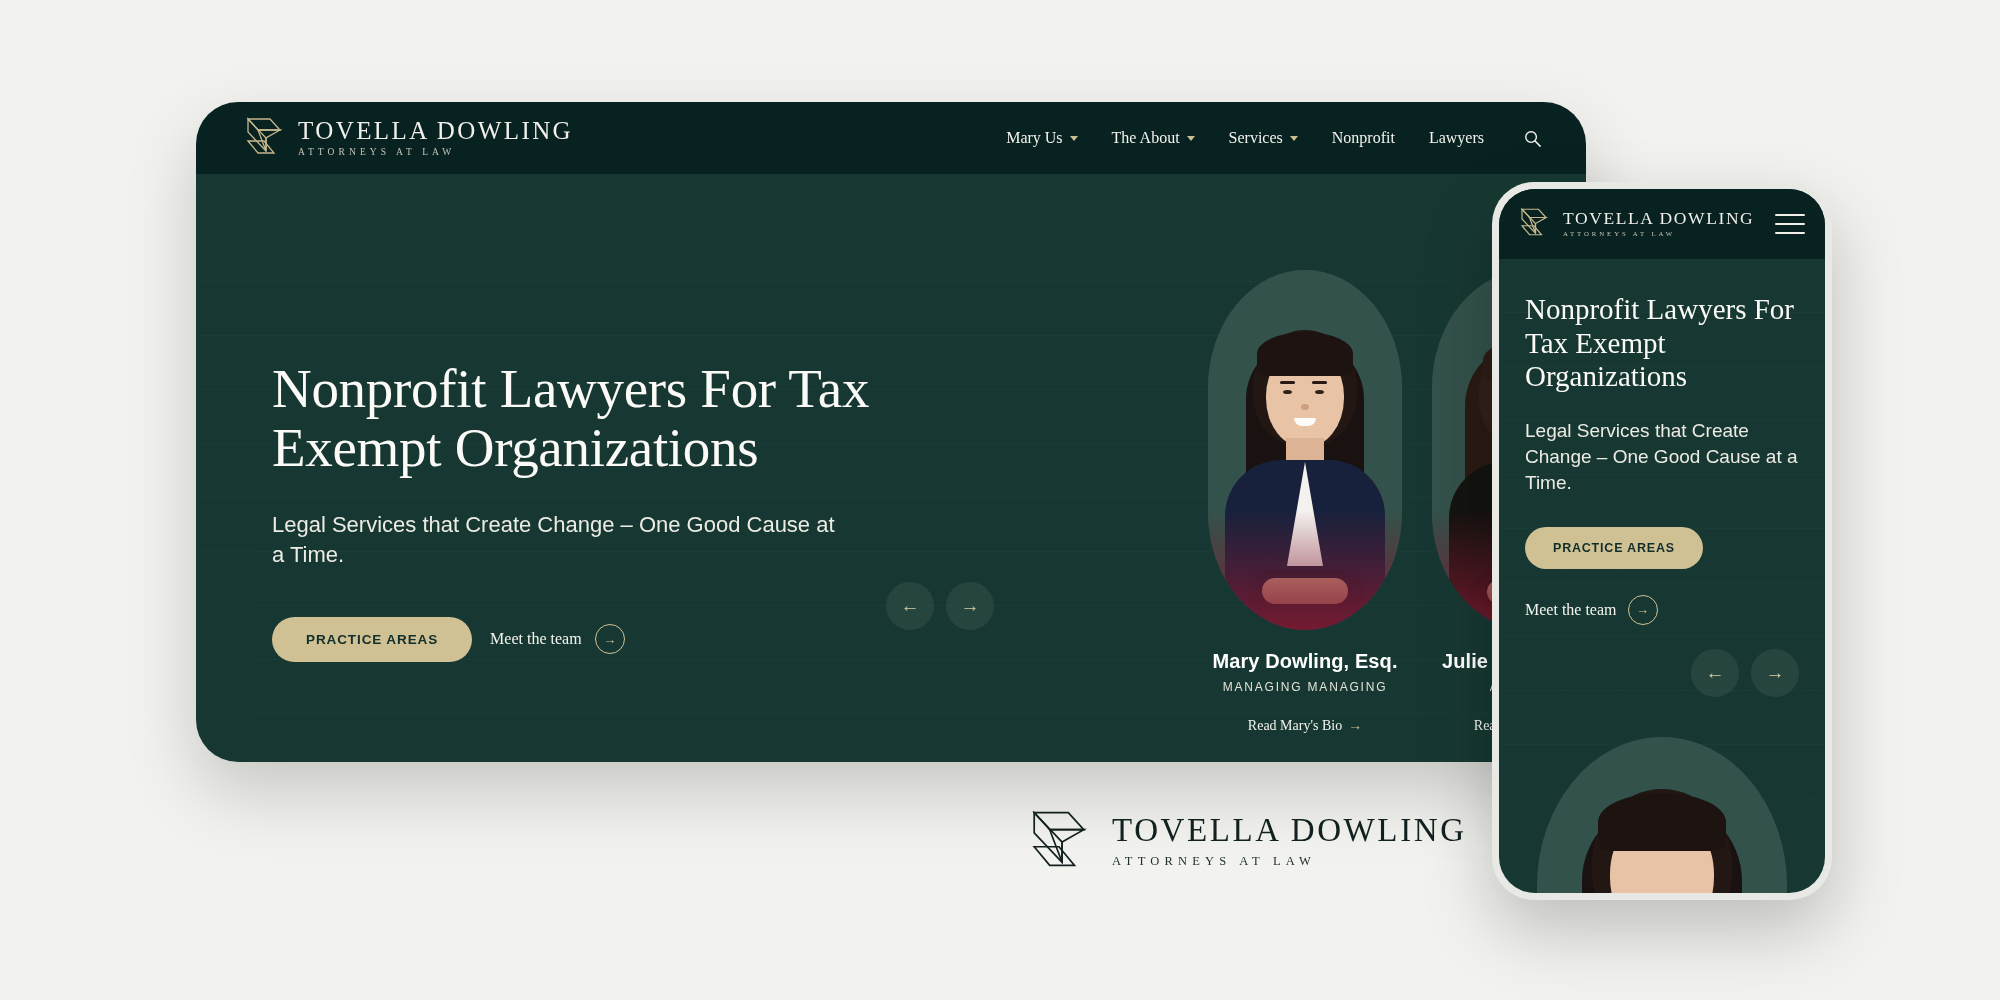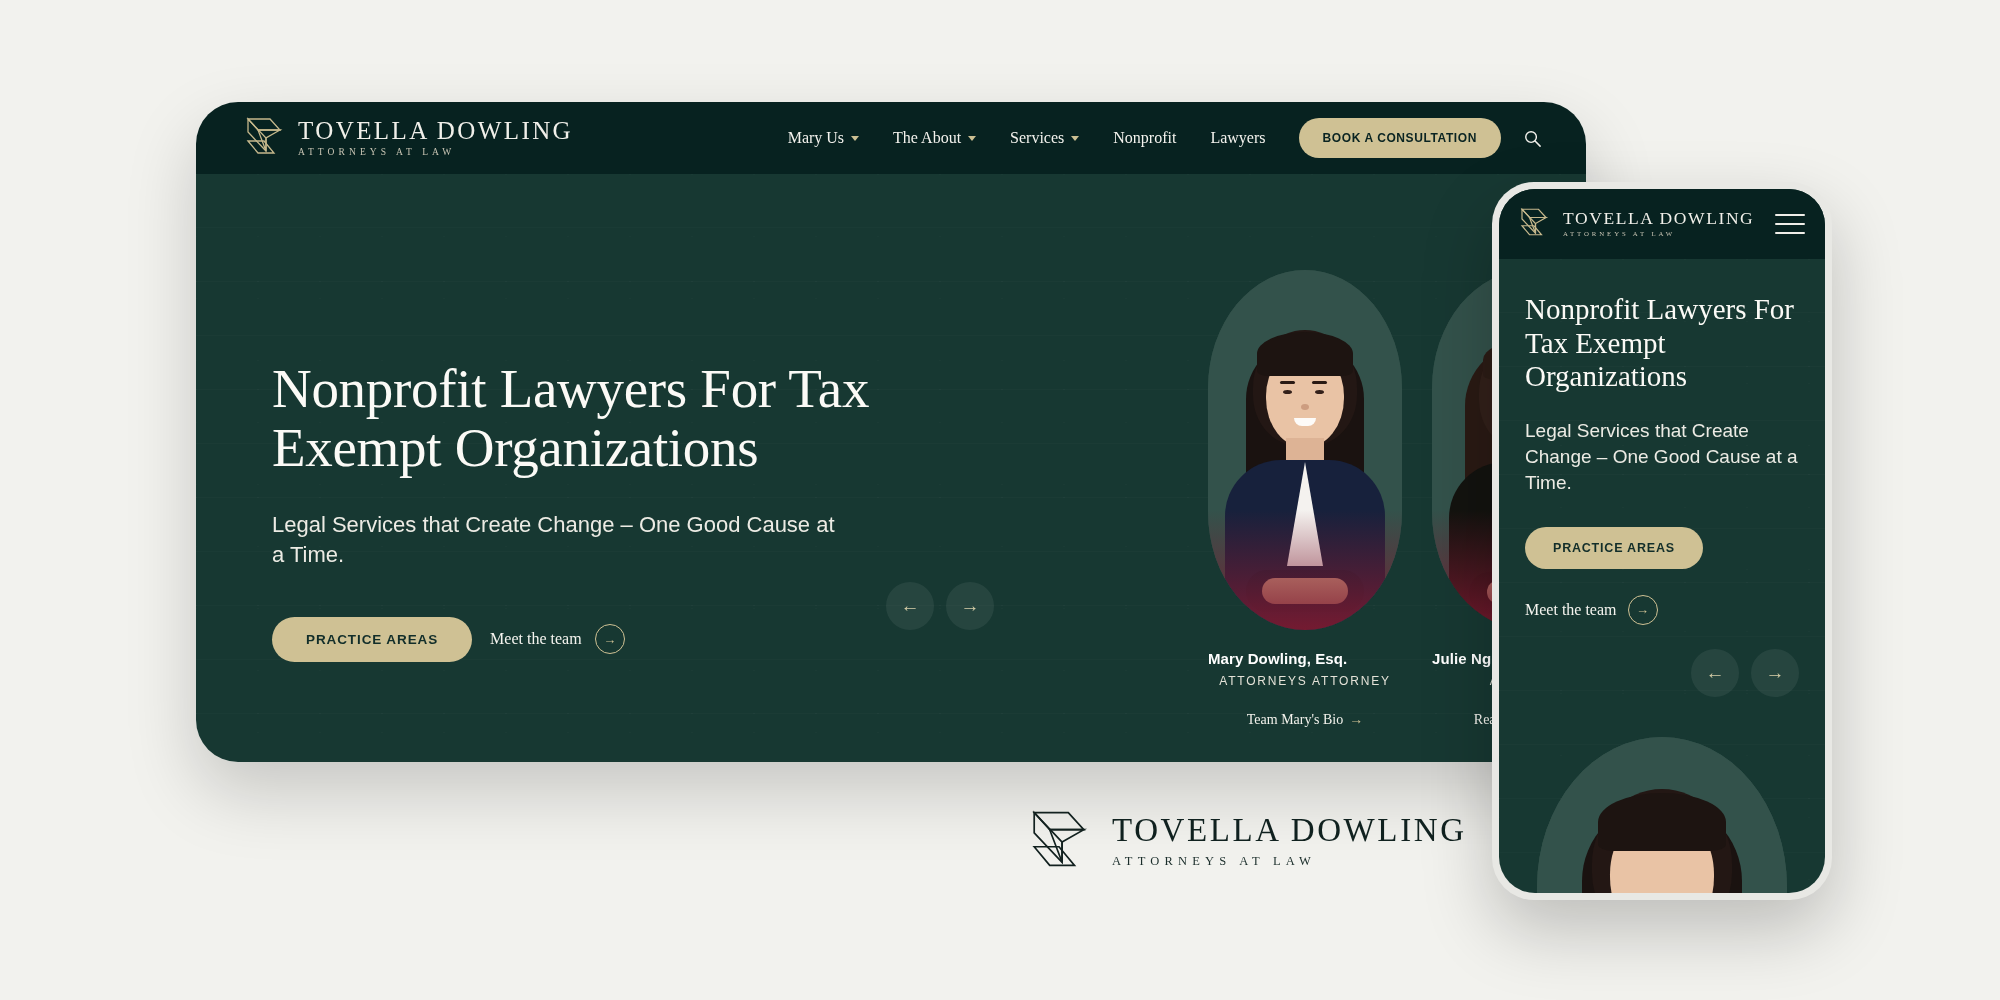--- a/index.html
+++ b/index.html
@@ -172,22 +172,22 @@
     border-radius:97px/118px;
     overflow:hidden;
     background:#2d4b44;
   }
   .att-photo .fade {
     position:absolute; left:0; right:0; bottom:0; height:120px;
     background:linear-gradient(to bottom, rgba(110,25,45,0), rgba(124,26,48,.92));
     z-index:4;
   }
   .att-name {
-    margin-top:20px; 
-    font-size:15px; font-weight:bold; color:#ffffff;
+    margin-top:20px; text-align:center;
+    font-size:20px; font-weight:bold; color:#ffffff;
     letter-spacing:.1px;
   }
   .att-role {
     margin-top:7px; text-align:center;
     font-size:12px; letter-spacing:1.8px;
     color:#e4e2d8;
   }
   .att-bio {
     margin-top:24px; text-align:center;
     font-family:"Liberation Serif", serif;
@@ -348,21 +348,20 @@
         <span>Services</span>
         <i class="caret"></i>
       </span>
       <span class="nav-item">
         <span>Nonprofit</span>
       </span>
       <span class="nav-item">
         <span>Lawyers</span>
       </span>
 
-      <button class="cta-pill">BOOK A CONSULTATION</button>
 
       <span class="search-btn">
         <svg width="19" height="19" viewBox="0 0 20 20" fill="none">
           <circle cx="8.5" cy="8.5" r="5.6" stroke="#f2f1ec" stroke-width="1.5"></circle>
           <line x1="12.7" y1="12.7" x2="18" y2="18" stroke="#f2f1ec" stroke-width="1.6" stroke-linecap="round"></line>
         </svg>
       </span>
     </nav>
   </div>
 
@@ -407,23 +406,23 @@
               <div class="p-mouth" style="top:148px;"></div>
               <div class="p-neck" style="width:38px;height:34px;top:168px;background:#ddb395;"></div>
               <div class="p-body" style="width:160px;height:190px;top:190px;background:#17213c;border-radius:56px 56px 0 0;"></div>
               <div class="p-shirt" style="width:36px;height:104px;top:192px;background:#f4f2ef;clip-path:polygon(50% 0,100% 100%,0 100%);"></div>
               <div class="p-body" style="width:118px;height:42px;top:300px;background:#141d35;border-radius:22px;"></div>
               <div class="p-body" style="width:86px;height:26px;top:308px;background:#d9ab8c;border-radius:14px;"></div>
             </div>
             <div class="fade"></div>
           </div>
           <div class="att-name">Mary Dowling, Esq.</div>
-          <div class="att-role">ATTORNEYS ATTORNEY</div>
+          <div class="att-role">MANAGING MANAGING</div>
           <div class="att-bio">
-            <span>Team Mary's Bio</span><span class="ar">→</span>
+            <span>Read Mary's Bio</span><span class="ar">→</span>
           </div>
         </div>
 
         <div class="att-card">
           <div class="att-photo">
             <div class="portrait">
               <div class="p-bg"></div>
               <div class="p-hair-side" style="width:128px;height:255px;background:#2a1a14;left:33px;top:72px;border-radius:64px 64px 46px 46px;"></div>
               <div class="p-hair" style="width:100px;height:114px;top:66px;background:#32201a;"></div>
               <div class="p-face" style="width:74px;height:96px;top:84px;background:#efc9a8;"></div>

